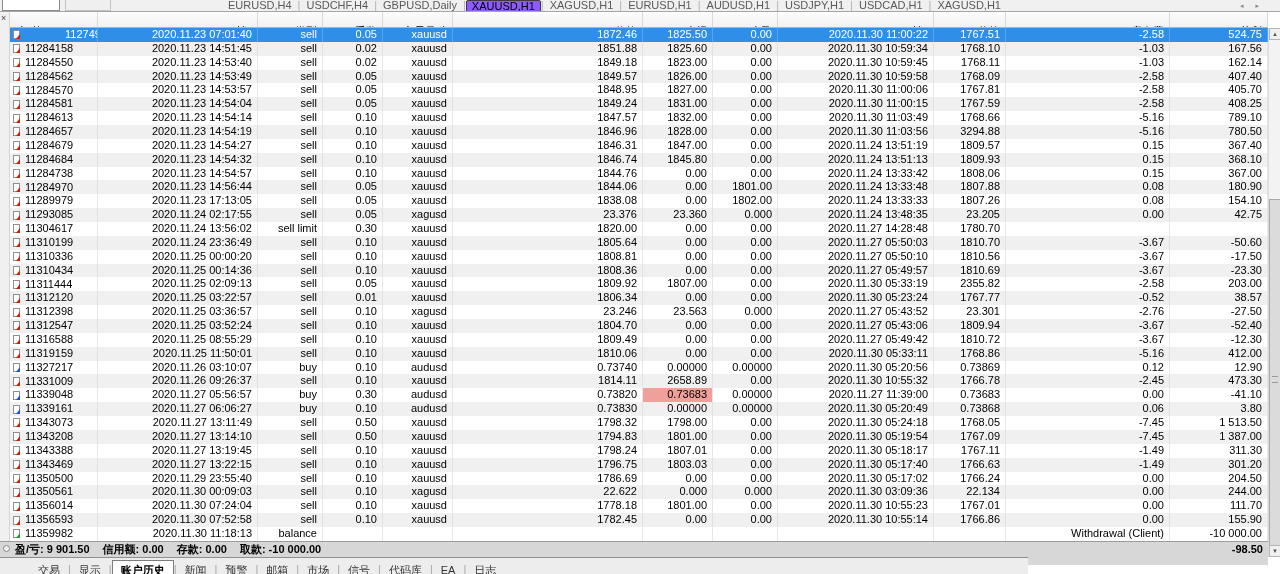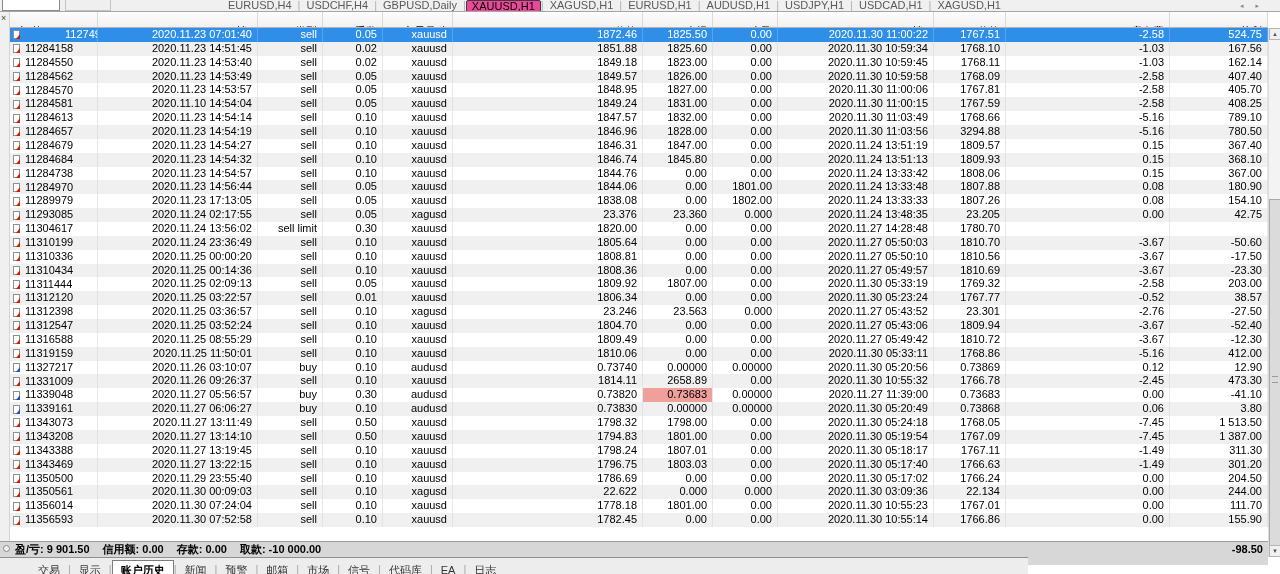--- a/index.html
+++ b/index.html
@@ -7,21 +7,21 @@
     width:1280px;height:574px;overflow:hidden;position:relative;
     font-family:"Liberation Sans",sans-serif;font-size:11px;background:#fff;color:#000;
     --cols:88px 160px 65px 60px 70px 190px 70px 65px 156px 72px 164px 98px;
   }
   
   .topbar{position:absolute;top:0;left:0;width:1280px;height:12px;background:#f0f0f0;border-bottom:1px solid #a6a6a6;box-sizing:border-box;overflow:hidden;}
   .stub1{position:absolute;left:2px;top:-5px;width:58px;height:16px;background:#fff;border:1px solid #8a8a8a;box-sizing:border-box;}
   .stub2{position:absolute;left:65px;top:-5px;width:46px;height:16px;background:#efefef;border:1px solid #c2c2c2;box-sizing:border-box;}
   .charttabs{position:absolute;left:222px;top:0;height:12px;display:flex;align-items:flex-start;white-space:nowrap;color:#5a5a5a;}
   .ctab{padding:0 6px;line-height:11px;cursor:default;}
-  .ctab.active{background:#ec4899;border:1px solid #3c3c3c;border-radius:2px;color:#000;line-height:10px;padding:0 5px;margin-top:0px;}
+  .ctab.active{background:#8b5cf6;border:1px solid #3c3c3c;border-radius:2px;color:#000;line-height:10px;padding:0 5px;margin-top:0px;}
   .csep{color:#b0b0b0;line-height:11px;}
   .tabscroll{position:absolute;right:16px;top:1px;font-size:7px;color:#8a8a8a;letter-spacing:5px;line-height:9px;}
   
   .leftstrip{position:absolute;left:0;top:12px;width:10px;height:545px;background:#f0f0f0;border-right:1px solid #d4d4d4;box-sizing:border-box;}
   .closex{display:block;font-size:9px;line-height:9px;color:#444;margin:2px 0 0 1px;cursor:default;}
   
   .thead{position:absolute;left:10px;top:12px;width:1258px;height:16px;display:grid;grid-template-columns:var(--cols);background:linear-gradient(#fdfdfd,#f1f1f1);border-bottom:1px solid #b4b4b4;box-sizing:border-box;}
   .hcell{line-height:15px;text-align:right;padding:12px 5px 0 2px;border-right:1px solid #d9d9d9;box-sizing:border-box;overflow:hidden;white-space:nowrap;}
   .hcell.first{text-align:left;padding-left:10px;}
   .sortmark{color:#888;margin-left:6px;font-size:10px;}
@@ -192,21 +192,21 @@
       <div class="cell c-close_time">2020.11.30 11:00:06</div>
       <div class="cell c-close_price">1767.81</div>
       <div class="cell c-swap">-2.58</div>
       <div class="cell c-profit">405.70</div>
     </div>
     <div class="row alt">
       <div class="cell c-order">
         <span class="doc r"></span>
         <span>11284581</span>
       </div>
-      <div class="cell c-open_time">2020.11.10 14:54:04</div>
+      <div class="cell c-open_time">2020.11.23 14:54:04</div>
       <div class="cell c-type">sell</div>
       <div class="cell c-lots">0.05</div>
       <div class="cell c-symbol">xauusd</div>
       <div class="cell c-open_price">1849.24</div>
       <div class="cell c-sl">1831.00</div>
       <div class="cell c-tp">0.00</div>
       <div class="cell c-close_time">2020.11.30 11:00:15</div>
       <div class="cell c-close_price">1767.59</div>
       <div class="cell c-swap">-2.58</div>
       <div class="cell c-profit">408.25</div>
@@ -421,21 +421,21 @@
         <span>11311444</span>
       </div>
       <div class="cell c-open_time">2020.11.25 02:09:13</div>
       <div class="cell c-type">sell</div>
       <div class="cell c-lots">0.05</div>
       <div class="cell c-symbol">xauusd</div>
       <div class="cell c-open_price">1809.92</div>
       <div class="cell c-sl">1807.00</div>
       <div class="cell c-tp">0.00</div>
       <div class="cell c-close_time">2020.11.30 05:33:19</div>
-      <div class="cell c-close_price">1769.32</div>
+      <div class="cell c-close_price">2355.82</div>
       <div class="cell c-swap">-2.58</div>
       <div class="cell c-profit">203.00</div>
     </div>
     <div class="row alt">
       <div class="cell c-order">
         <span class="doc r"></span>
         <span>11312120</span>
       </div>
       <div class="cell c-open_time">2020.11.25 03:22:57</div>
       <div class="cell c-type">sell</div>
@@ -714,20 +714,37 @@
       <div class="cell c-lots">0.10</div>
       <div class="cell c-symbol">xauusd</div>
       <div class="cell c-open_price">1782.45</div>
       <div class="cell c-sl">0.00</div>
       <div class="cell c-tp">0.00</div>
       <div class="cell c-close_time">2020.11.30 10:55:14</div>
       <div class="cell c-close_price">1766.86</div>
       <div class="cell c-swap">0.00</div>
       <div class="cell c-profit">155.90</div>
     </div>
+    <div class="row">
+      <div class="cell c-order">
+        <span class="doc g"></span>
+        <span>11359982</span>
+      </div>
+      <div class="cell c-open_time">2020.11.30 11:18:13</div>
+      <div class="cell c-type">balance</div>
+      <div class="cell c-lots"></div>
+      <div class="cell c-symbol"></div>
+      <div class="cell c-open_price"></div>
+      <div class="cell c-sl"></div>
+      <div class="cell c-tp"></div>
+      <div class="cell c-close_time"></div>
+      <div class="cell c-close_price"></div>
+      <div class="cell c-swap">Withdrawal (Client)</div>
+      <div class="cell c-profit">-10 000.00</div>
+    </div>
   </div>
 
 <div class="summary">
   <span class="sumicon"></span>
   <span class="sumtext"><span>盈/亏: 9 901.50</span><span>信用额: 0.00</span><span>存款: 0.00</span><span>取款: -10 000.00</span></span>
   <span class="sumtotal">-98.50</span>
 </div>
 
 <div class="bottombar">
     <span class="btab">交易</span>

